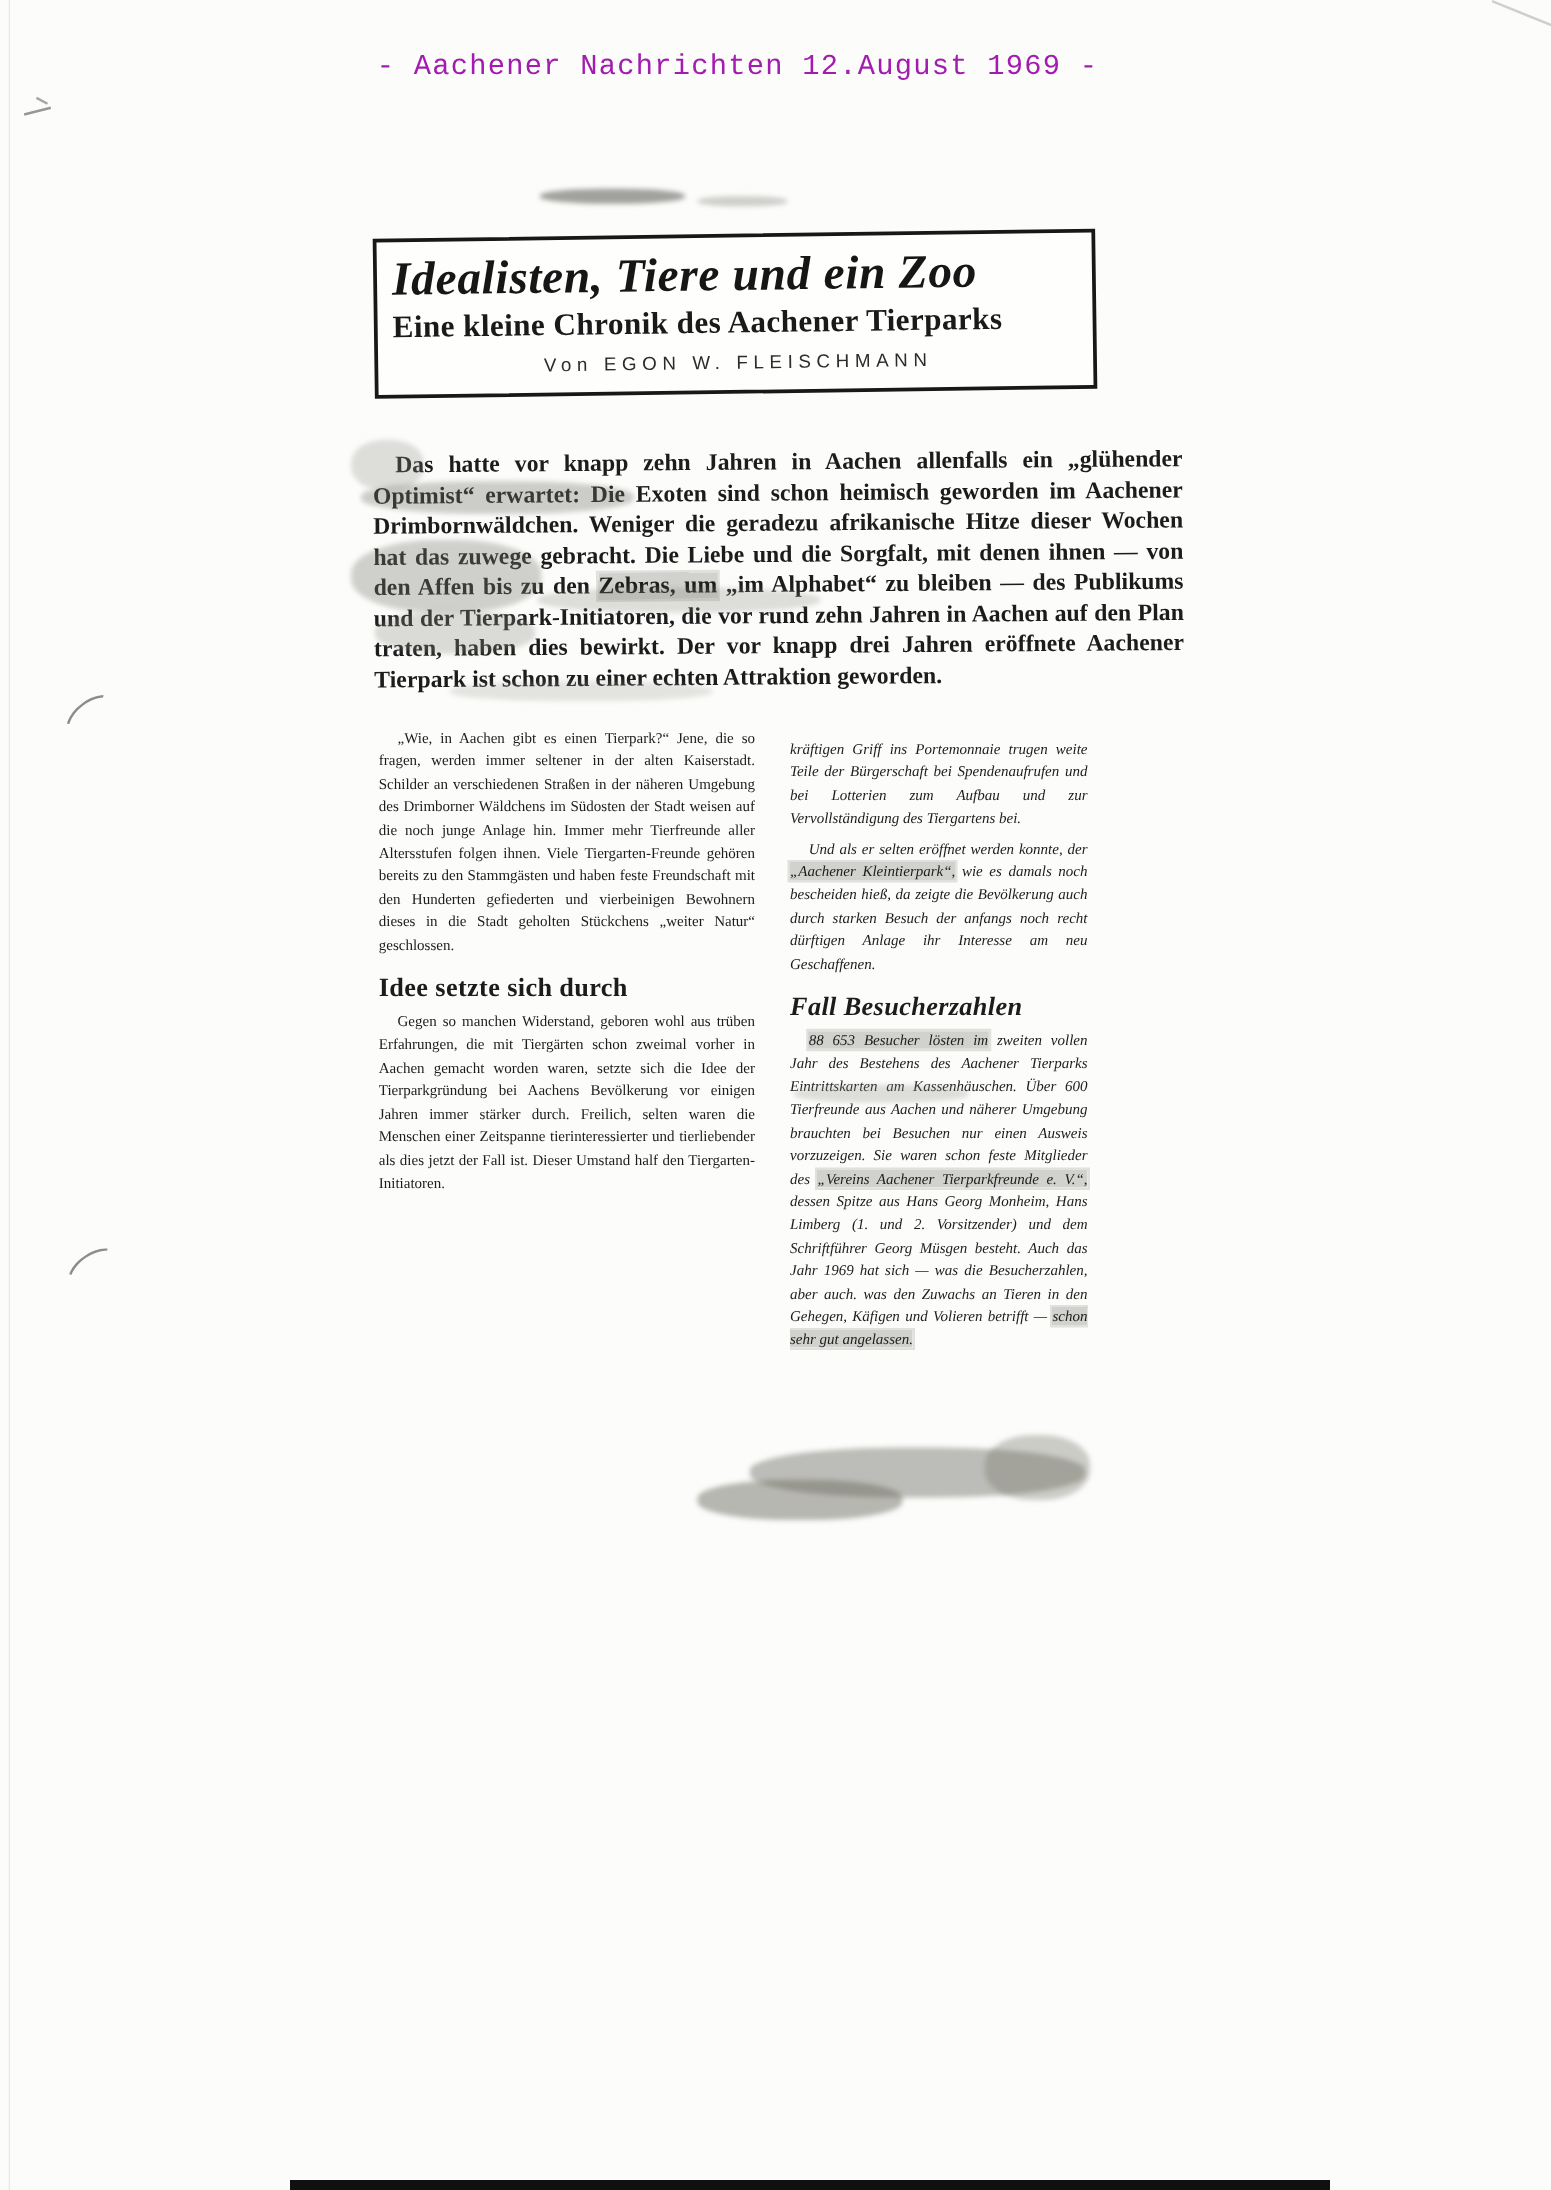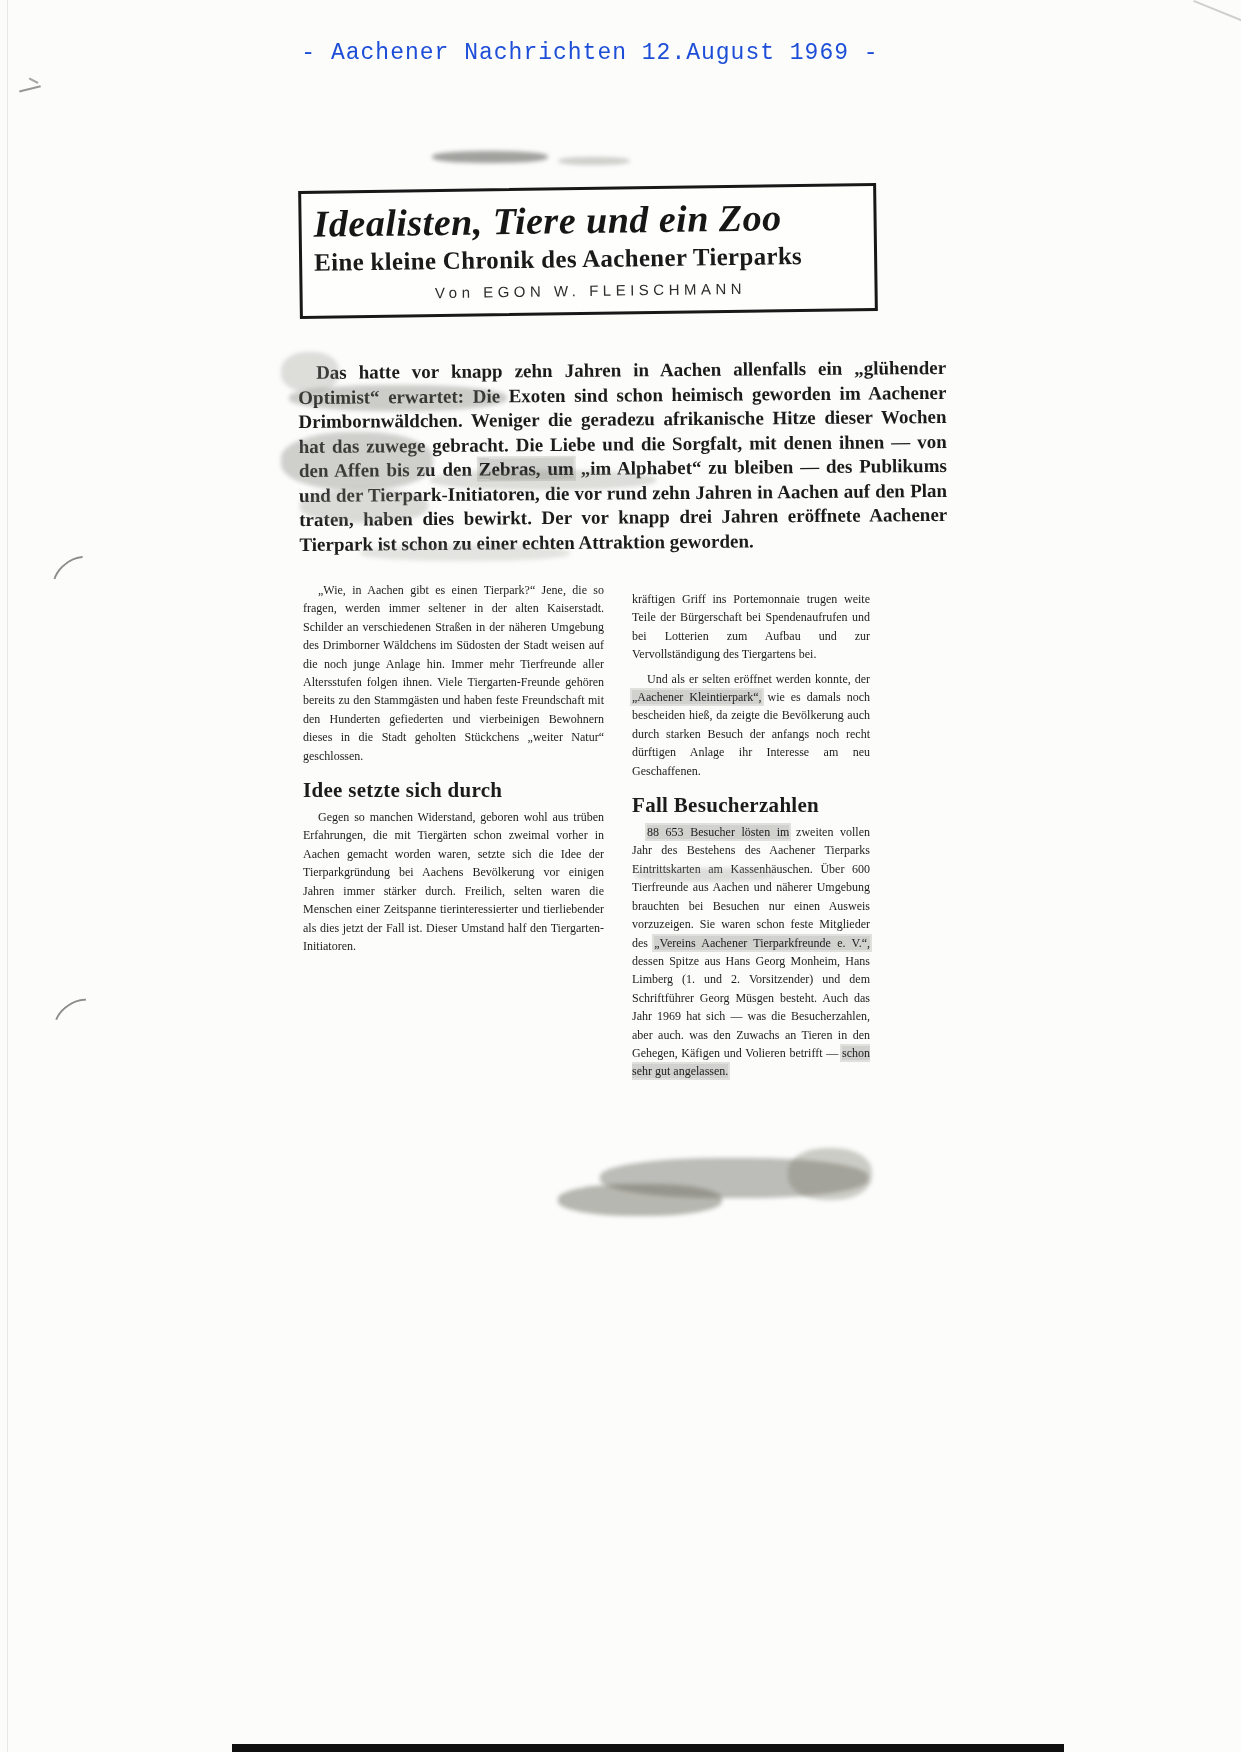--- a/index.html
+++ b/index.html
@@ -11,21 +11,21 @@
     position:relative;
     overflow:hidden;
   }
   .page { position:absolute; inset:0; }
 
   
   .header-line {
     position:absolute; top:40px; left:270px; width:640px;
     text-align:center;
     font-family:"Liberation Mono","DejaVu Sans Mono",monospace;
-    font-size:23px; letter-spacing:1px; color:#1d4ed8;
+    font-size:23px; letter-spacing:1px; color:#a21caf;
     white-space:nowrap;
   }
 
   
   .headline-box {
     position:absolute; left:299px; top:187px; width:552px;
     border:3px solid #181818;
     padding:9px 8px 13px 12px;
     transform:rotate(-0.8deg);
     background:rgba(255,255,255,0.55);
@@ -53,21 +53,21 @@
     transform-origin:left top; hyphens:auto;
   }
   .lead p { margin:0; text-indent:18px; }
 
   
   .columns {
     position:absolute; left:303px; top:581px;
     display:flex; gap:28px; align-items:flex-start;
   }
   .col-left  { width:301px; }
-  .col-right { width:238px; padding-top:9px; }
+  .col-right { width:238px; padding-top:9px;font-style:italic; }
   .body-p {
     margin:0 0 6px 0; font-size:12px; line-height:18.4px;
     text-align:justify; text-indent:15px; hyphens:auto;
     overflow-wrap:break-word;
   }
   .no-indent { text-indent:0; }
   .subhead {
     font-size:21px; font-weight:bold; margin:13px 0 5px 0;
     letter-spacing:0.3px;
   }

